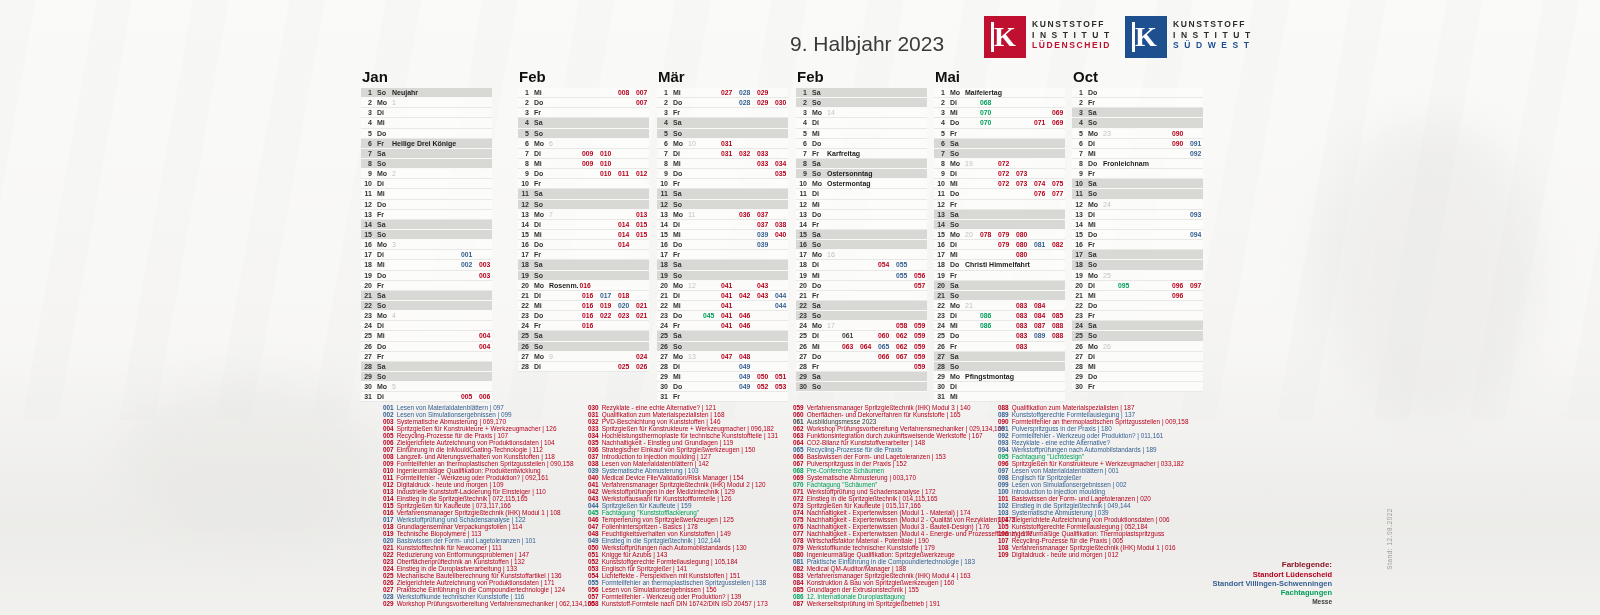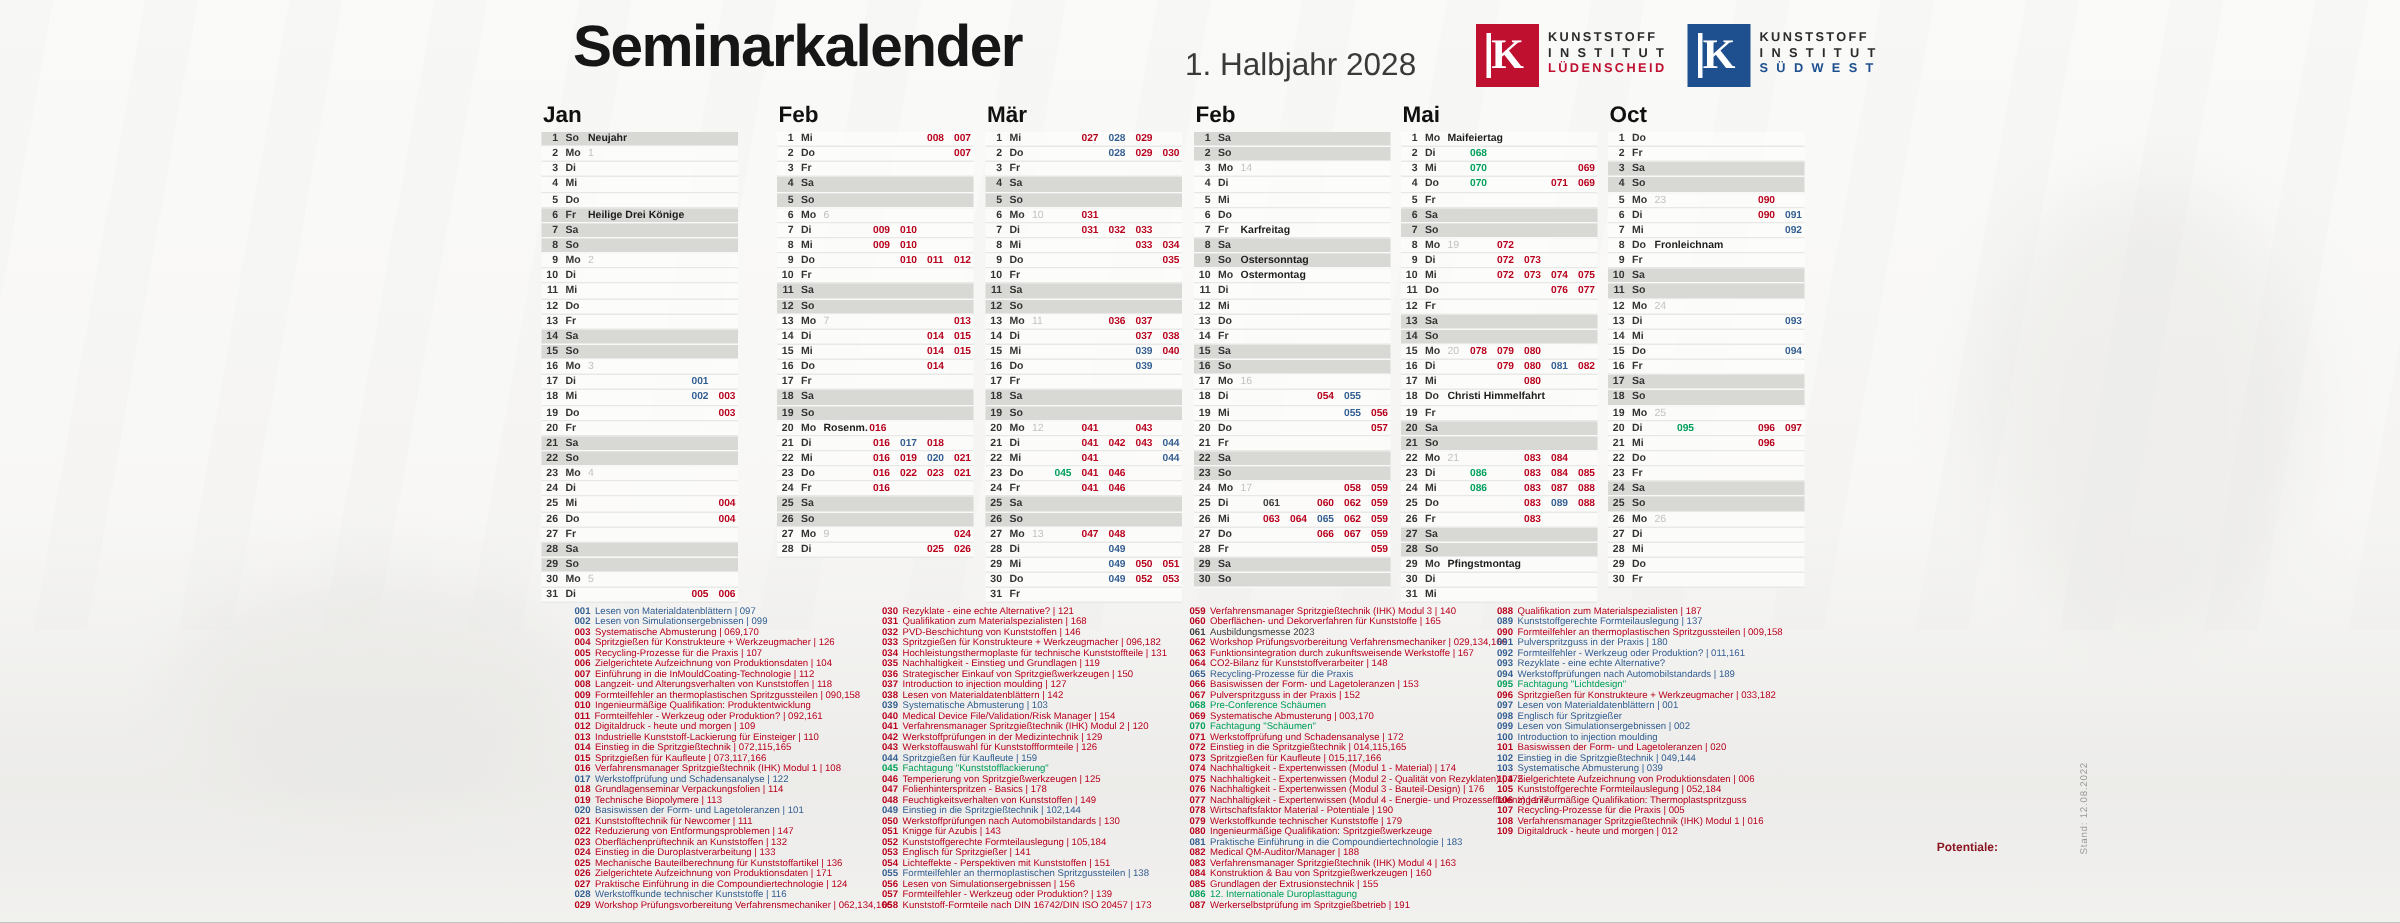--- a/index.html
+++ b/index.html
@@ -49,22 +49,21 @@
 </head>
 <body>
 
 <div class="page">
   <div class="bg1"></div>
   <div class="bg2"></div>
   <div class="blob" style="left:120px;top:380px;width:260px;height:160px;"></div>
   <div class="blob" style="left:1320px;top:120px;width:220px;height:300px;"></div>
   <div class="veil"></div>
 
-  <div class="title">Seminarkalender</div>
-  <div class="subtitle">1. Halbjahr 2028</div>
+  <div class="subtitle">9. Halbjahr 2023</div>
 
   <div class="logos">
     <div class="logo">
       <div class="logo-mark" id="mark0" style="background: rgb(192, 16, 48);">
           <span>K</span>
         </div>
       <div class="logo-text">
         <div>KUNSTSTOFF</div>
           <div>I N S T I T U T</div>
           <div id="l3a" style="color: rgb(192, 16, 48); text-align: center;">LÜDENSCHEID</div>
@@ -1120,17 +1119,23 @@
         <div class="lrow" style="color: rgb(184, 0, 28);"><b>104</b>Zielgerichtete Aufzeichnung von Produktionsdaten | 006</div>
         <div class="lrow" style="color: rgb(184, 0, 28);"><b>105</b>Kunststoffgerechte Formteilauslegung | 052,184</div>
         <div class="lrow" style="color: rgb(184, 0, 28);"><b>106</b>Ingenieurmäßige Qualifikation: Thermoplastspritzguss</div>
         <div class="lrow" style="color: rgb(184, 0, 28);"><b>107</b>Recycling-Prozesse für die Praxis | 005</div>
         <div class="lrow" style="color: rgb(184, 0, 28);"><b>108</b>Verfahrensmanager Spritzgießtechnik (IHK) Modul 1 | 016</div>
         <div class="lrow" style="color: rgb(184, 0, 28);"><b>109</b>Digitaldruck - heute und morgen | 012</div>
       </div>
     </div>
 
   <div class="flegend">
-    <div class="ftitle" id="ftitle" style="color: rgb(138, 21, 34);">Potentiale:</div>
+    <div class="ftitle" id="ftitle" style="color: rgb(138, 21, 34);">Farblegende:</div>
+    <div id="fitems">
+        <div class="fitem" style="color: rgb(184, 0, 28);">Standort Lüdenscheid</div>
+        <div class="fitem" style="color: rgb(51, 94, 145);">Standort Villingen-Schwenningen</div>
+        <div class="fitem" style="color: rgb(0, 160, 90);">Fachtagungen</div>
+        <div class="fitem small" style="color: rgb(61, 61, 61);">Messe</div>
+      </div>
   </div>
 
   <div class="stand">Stand: 12.08.2022</div>
 </div>
 
 </body></html>

